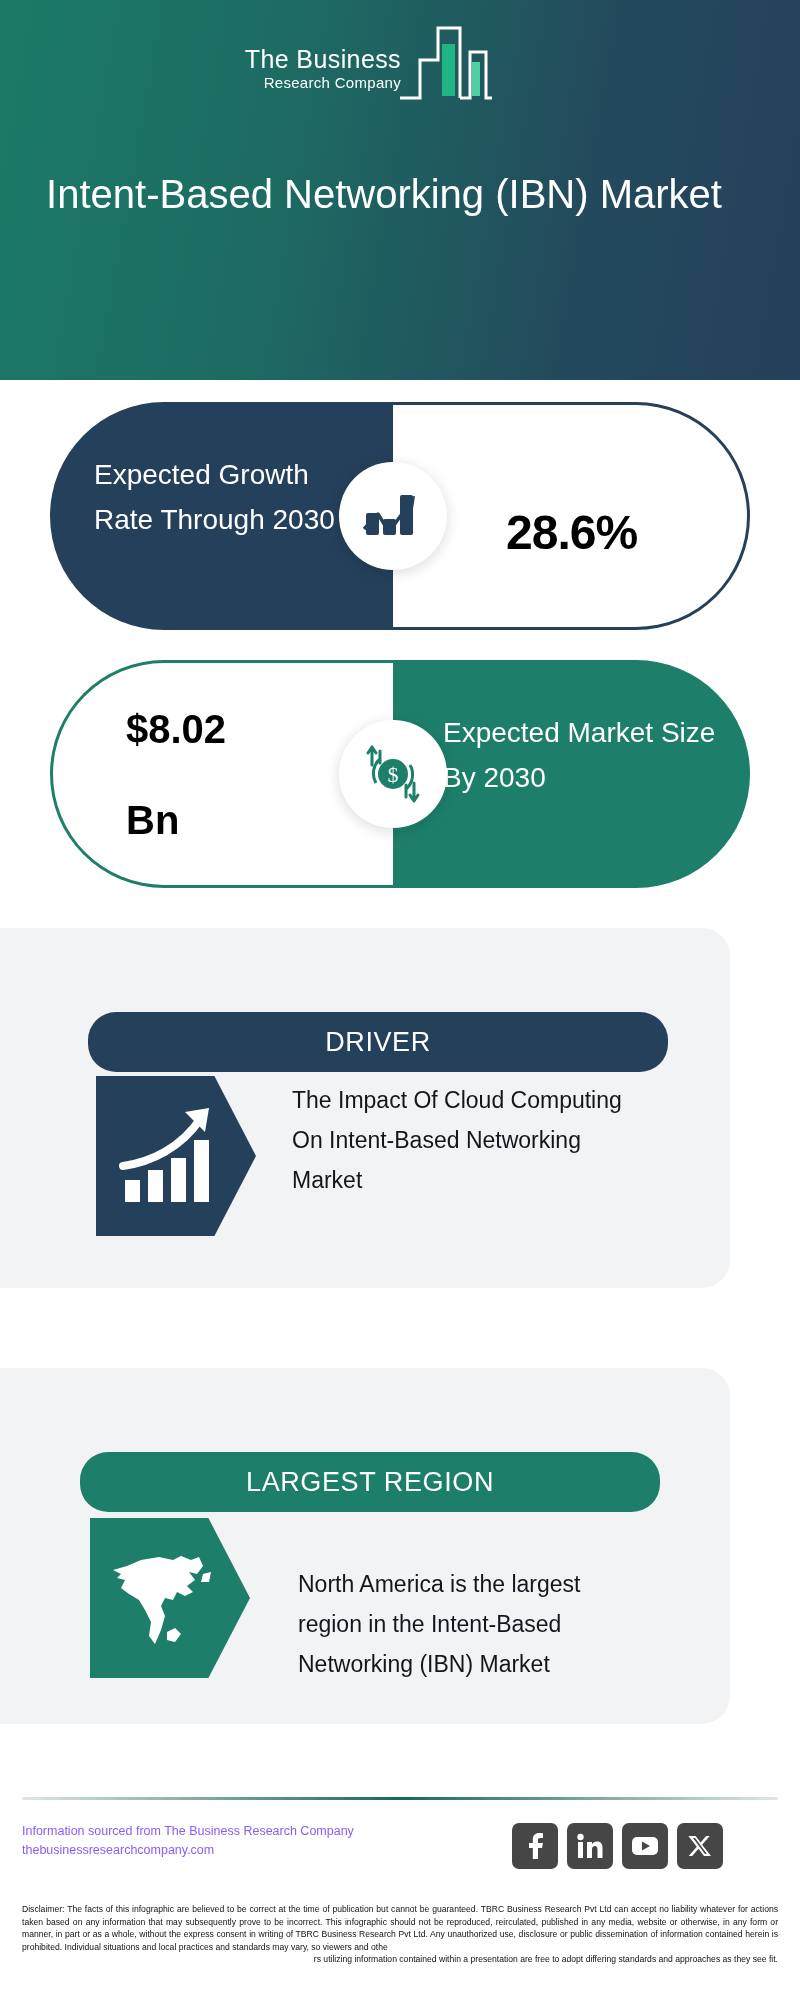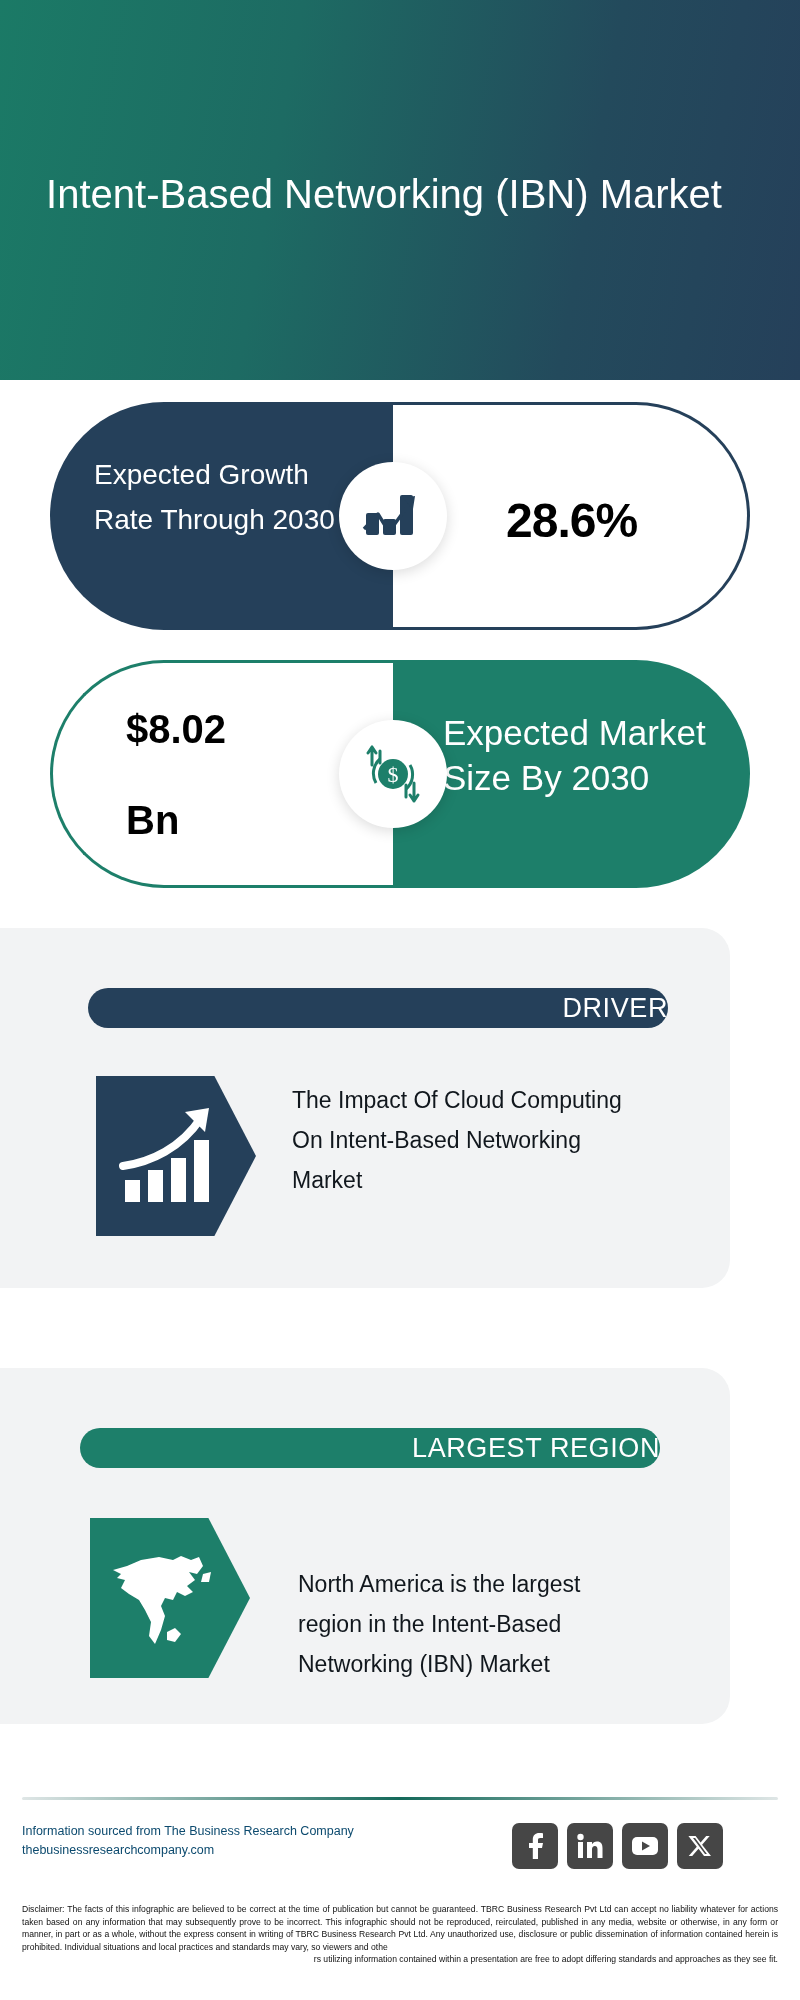--- a/index.html
+++ b/index.html
@@ -44,21 +44,21 @@
   .card1 .left .label{
     position:absolute; left:44px; top:50px; width:270px;
     color:#fff; font-size:28px; line-height:45px; font-weight:400;
   }
   .card1 .right{
     position:absolute; left:343px; top:0; width:357px; height:228px;
     border:3px solid #25405a; border-left:none;
     border-radius:0 114px 114px 0; background:#fff;
   }
   .card1 .value{
-    position:absolute; left:400px; top:4px; width:300px; height:228px;
+    position:absolute; left:400px; top:16px; width:300px; height:228px;
     display:flex; align-items:center; justify-content:flex-start;
     font-size:48px; font-weight:700; color:#000; letter-spacing:-1px;
     padding-left:56px;
   }
   .badge{
     position:absolute; width:108px; height:108px; border-radius:50%;
     background:#fff; display:flex; align-items:center; justify-content:center;
     box-shadow:0 3px 14px rgba(0,0,0,.14);
     left:289px; top:60px; z-index:6;
   }
@@ -74,68 +74,80 @@
     position:absolute; left:0; top:0; width:300px; height:228px;
     display:flex; flex-direction:column; align-items:flex-start; justify-content:center;
     font-size:40px; font-weight:700; color:#000; padding-left:76px; line-height:62px;gap:29px;
   }
   .card2 .right{
     position:absolute; left:343px; top:0; width:357px; height:228px;
     background:#1d7f6a; border-radius:0 114px 114px 0;
   }
   .card2 .right .label{
     position:absolute; left:50px; top:50px; width:290px;
-    color:#fff; font-size:35px; line-height:45px; font-weight:400;
+    color:#fff; font-size:28px; line-height:45px; font-weight:400;
   }
 
   
   .panel{
     position:absolute; left:0; width:730px; background:#f2f3f4;
     border-radius:0 28px 28px 0;
   }
   .pill{
-    position:absolute; height:40px; border-radius:28px;
-    display:flex; align-items:center; justify-content:flex-end;
-    color:#fff; font-size:27px; letter-spacing:.6px; font-weight:400;
+    position:absolute; height:60px; border-radius:28px;
+    display:flex; align-items:center; justify-content:center;
+    color:#fff; font-size:27px; letter-spacing:.6px; font-weight:400;margin-top:24px;
   }
   .hexicon{
     position:absolute; width:160px; height:160px;
     clip-path:polygon(0 0, 74% 0, 100% 50%, 74% 100%, 0 100%);
     display:flex; align-items:center; justify-content:center;
   }
   .panel-text{
     position:absolute; font-size:23px; line-height:40px; color:#11171d;
   }
 
   
   .divider{
     position:absolute; left:22px; top:1797px; width:756px; height:3px;
     background:linear-gradient(90deg,#dfe6e6 0%, #14695a 50%, #dfe6e6 100%);
     border-radius:2px;
   }
   .src{
     position:absolute; left:22px; top:1822px; font-size:12.5px;
-    line-height:19px; color:#0c4a6e;
+    line-height:19px; color:#8b5cf6;
   }
   .social{ position:absolute; top:1823px; left:512px; display:flex; gap:9px; }
   .sbox{
     width:46px; height:46px; background:#464646; border-radius:7px;
     display:flex; align-items:center; justify-content:center; color:#fff;
   }
   .disclaimer{
     position:absolute; left:22px; top:1903px; width:756px;
     font-size:8.6px; line-height:12.5px; color:#111; text-align:justify;
   }
   .disclaimer .lastline{ display:block; text-align:right; }
 </style>
 </head>
 <body>
 
 <div class="header">
 
+  <div class="logo-wrap">
+    <div class="logo-text">
+      <div class="logo-line1">The Business</div>
+      <div class="logo-line2">Research Company</div>
+    </div>
+    <svg class="logo-mark" width="96" height="78" viewBox="0 0 96 78">
+      <path d="M2 76 H22 V38 H40 V6 H62 V76" fill="none" stroke="#ffffff" stroke-width="3"></path>
+      <path d="M62 76 H72 V30 H88 V76 H94" fill="none" stroke="#ffffff" stroke-width="3"></path>
+      <rect x="44" y="22" width="13" height="52" fill="#21b586"></rect>
+      <rect x="74" y="40" width="8" height="34" fill="#4ecfa4"></rect>
+    </svg>
+  </div>
 
   <div class="title">Intent-Based Networking (IBN) Market</div>
 </div>
 
 <div class="card1">
   <div class="right"></div>
   <div class="left">
     <div class="label">Expected Growth Rate Through 2030</div>
   </div>
   <div class="badge">

